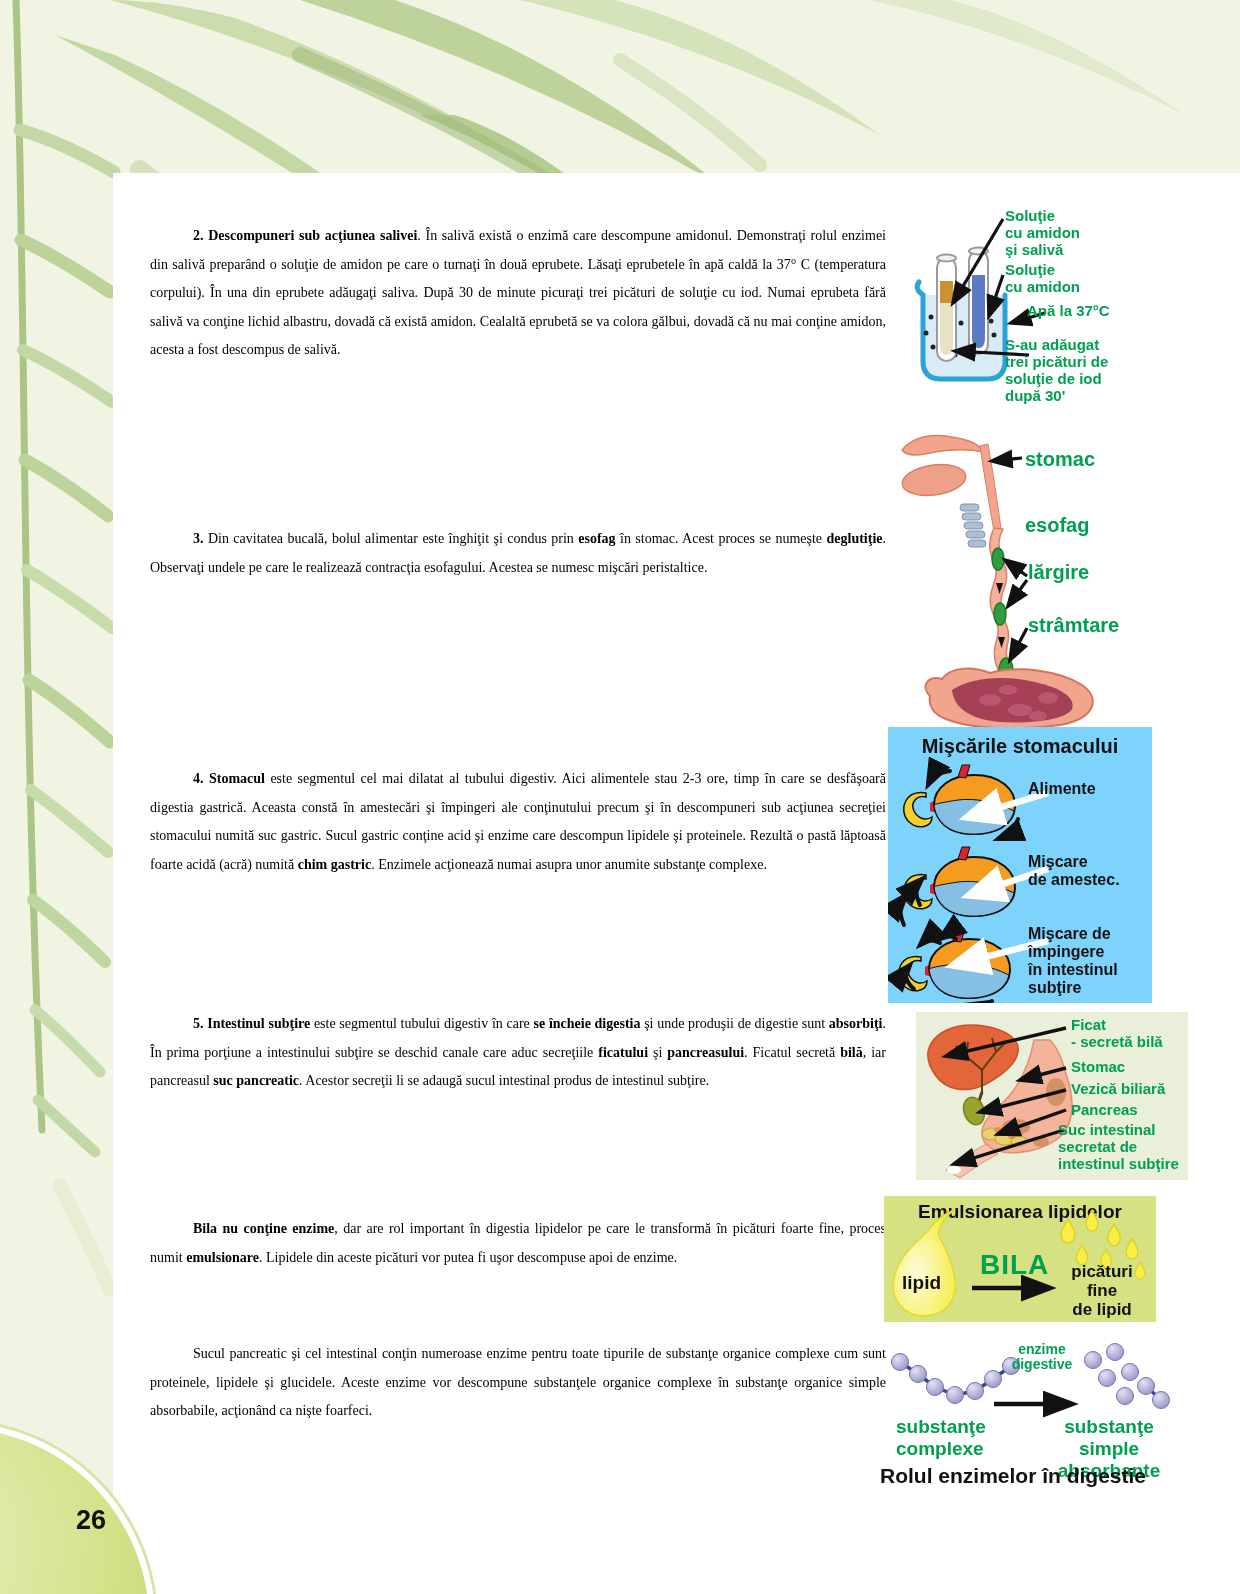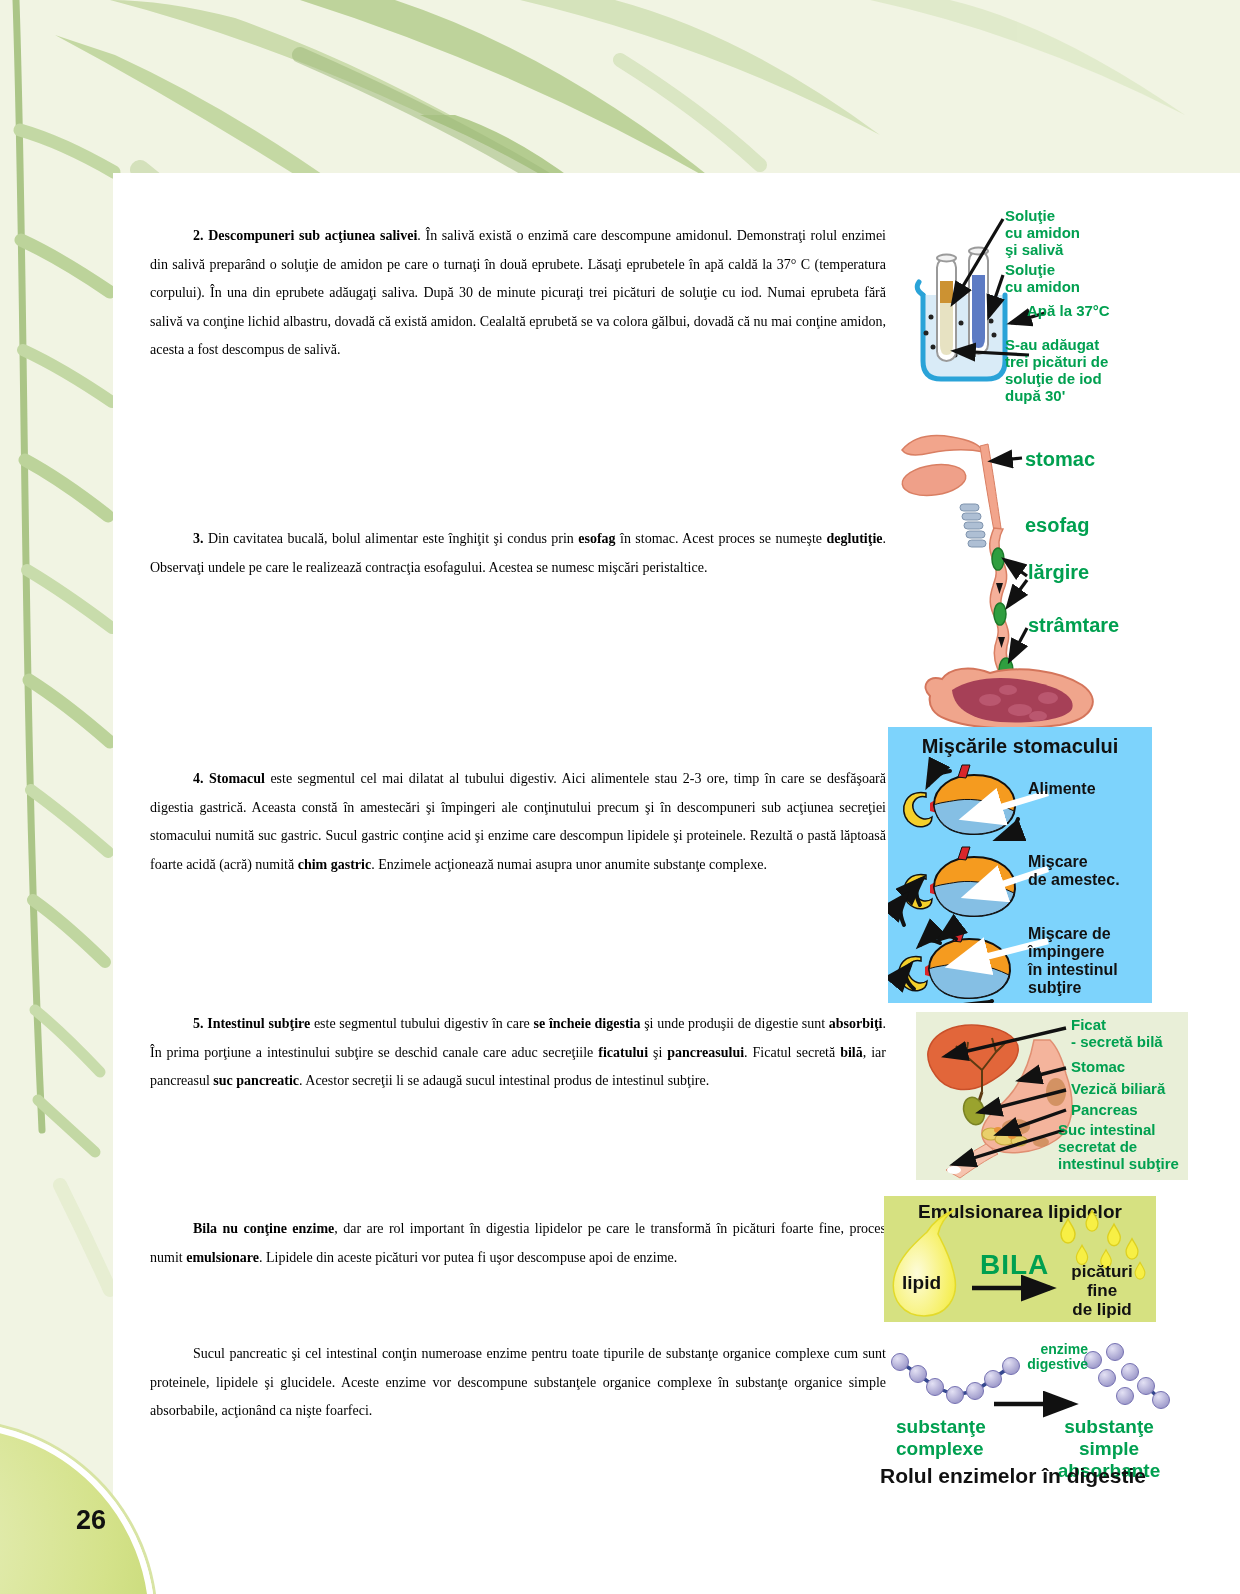--- a/index.html
+++ b/index.html
@@ -358,21 +358,21 @@
       <g fill="url(#sphG)" stroke="#7672b2" stroke-width="1">
         <circle cx="215" cy="18" r="8.5"></circle>
           <circle cx="237" cy="10" r="8.5"></circle>
           <circle cx="229" cy="36" r="8.5"></circle>
         <circle cx="252" cy="30" r="8.5"></circle>
           <circle cx="247" cy="54" r="8.5"></circle>
           <circle cx="268" cy="44" r="8.5"></circle>
         <circle cx="283" cy="58" r="8.5"></circle>
       </g>
     </svg>
-    <div class="glabel" style="left:118px; top:0; width:92px; text-align:right; font-size:14px; line-height:15px;">enzime
+    <div class="glabel" style="left:118px; top:0; width:92px; text-align:center; font-size:14px; line-height:15px;">enzime
 digestive</div>
     <div class="glabel" style="left:18px; top:74px; font-size:19px; line-height:22px;">substanţe
 complexe</div>
     <div class="glabel" style="left:172px; top:74px; width:118px; text-align:center; font-size:19px; line-height:22px;">substanţe
 simple
 absorbante</div>
     <div class="caption-black" style="left:2px; top:122px;">Rolul enzimelor în digestie</div>
   </div>
 
   <div id="pagenum-circle"></div>

